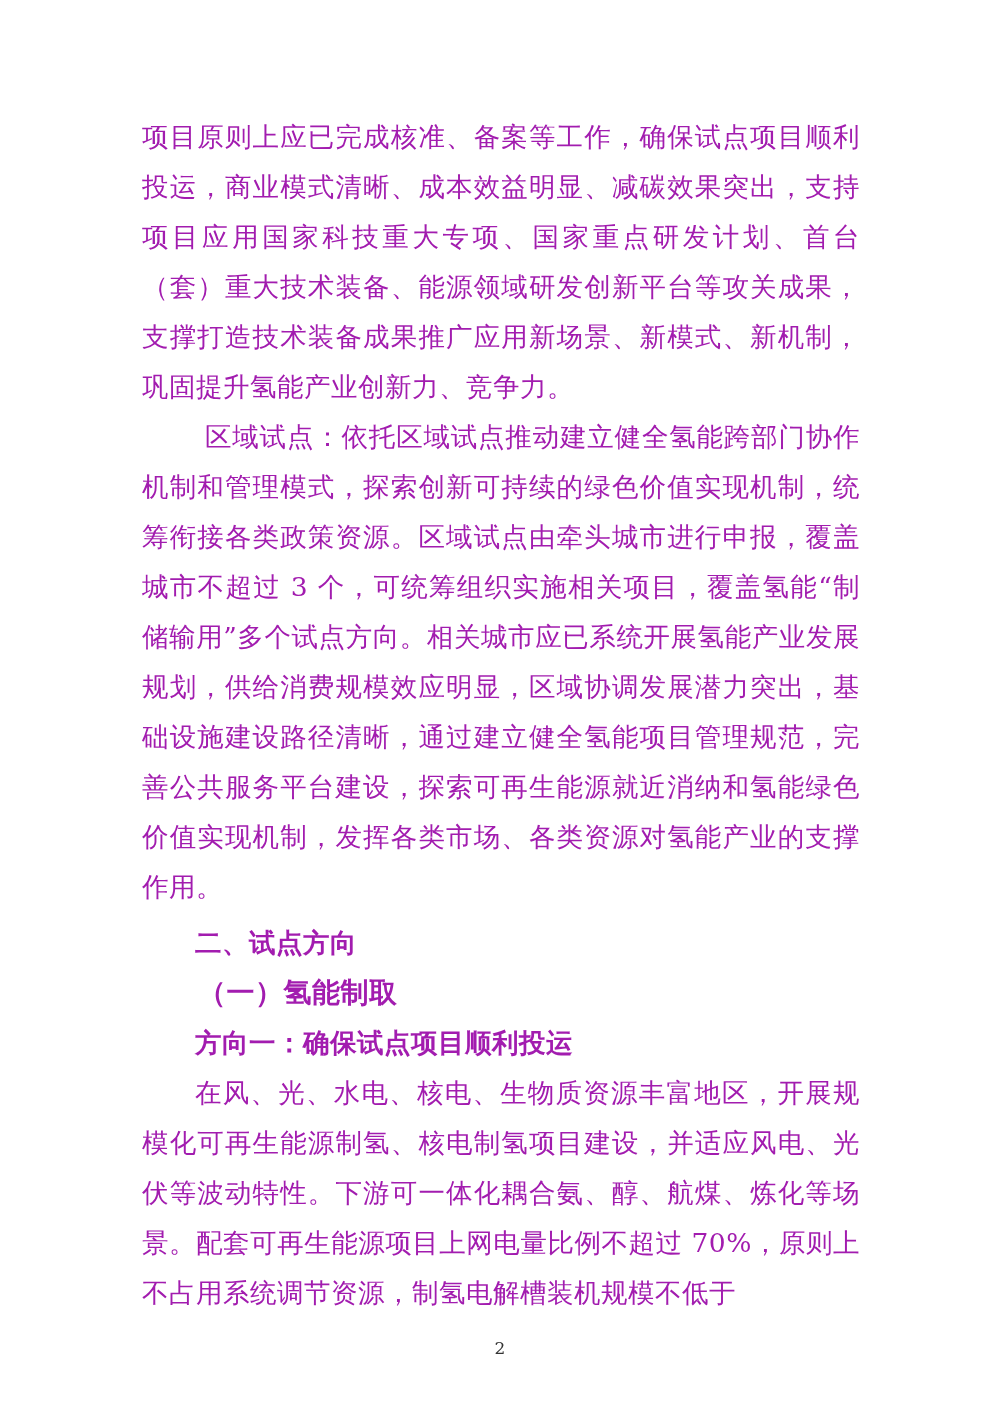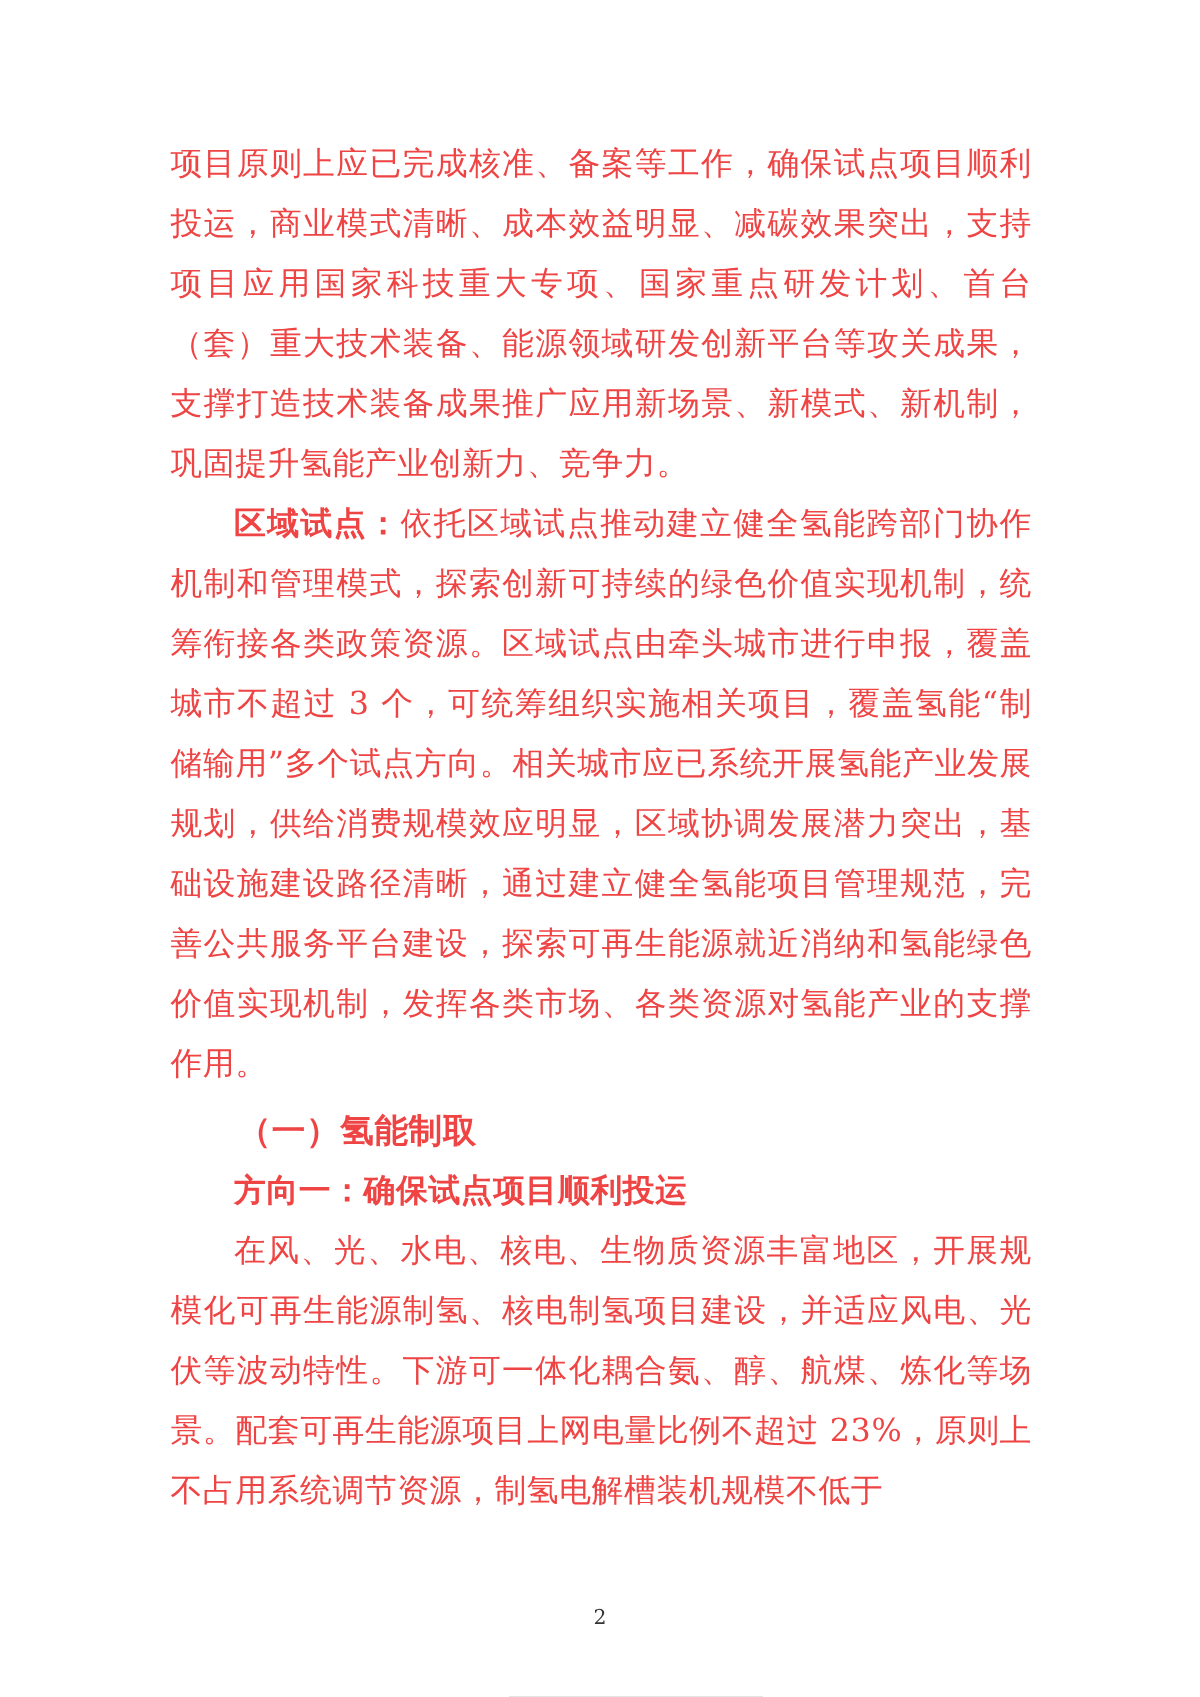--- a/index.html
+++ b/index.html
@@ -15,35 +15,36 @@
     margin: 0 auto;
     overflow: hidden;
     box-sizing: border-box;
   }
   .content {
     position: absolute;
     left: 142px;
     top: 112px;
     width: 718px;
     font-family: "DejaVu Serif", "Liberation Serif", serif;
-    color: #ef4444;
+    color: #a21caf;
   }
   .para {
     font-size: 26.5px;
     line-height: 50px;
     text-align: justify;
     text-justify: inter-ideograph;
     margin: 0;
     letter-spacing: 0.5px;
   }
   .indent {
     text-indent: 2em;
   }
   .lead {
-    font-weight: bold;
+    font-weight: normal;
+    margin-left: 10px;
   }
   .heading1 {
     font-size: 26.5px;
     line-height: 50px;
     font-weight: bold;
     margin: 0;
     text-indent: 2em;
     letter-spacing: 0.5px;
   }
   .heading2 {
@@ -82,24 +83,25 @@
 <div class="page">
 
   <div class="content">
 
     <p class="para">项目原则上应已完成核准、备案等工作，确保试点项目顺利投运，商业模式清晰、成本效益明显、减碳效果突出，支持项目应用国家科技重大专项、国家重点研发计划、首台（套）重大技术装备、能源领域研发创新平台等攻关成果，支撑打造技术装备成果推广应用新场景、新模式、新机制，巩固提升氢能产业创新力、竞争力。</p>
 
     <p class="para indent"><span class="lead">区域试点：</span><span>依托区域试点推动建立健全氢能跨部门协作机制和管理模式，探索创新可持续的绿色价值实现机制，统筹衔接各类政策资源。区域试点由牵头城市进行申报，覆盖城市不超过 3 个，可统筹组织实施相关项目，覆盖氢能“制储输用”多个试点方向。相关城市应已系统开展氢能产业发展规划，供给消费规模效应明显，区域协调发展潜力突出，基础设施建设路径清晰，通过建立健全氢能项目管理规范，完善公共服务平台建设，探索可再生能源就近消纳和氢能绿色价值实现机制，发挥各类市场、各类资源对氢能产业的支撑作用。</span></p>
 
     <div class="block-gap"></div>
 
+    <p class="heading1">二、试点方向</p>
 
     <p class="heading2">（一）氢能制取</p>
 
     <p class="heading3">方向一：确保试点项目顺利投运</p>
 
-    <p class="para indent">在风、光、水电、核电、生物质资源丰富地区，开展规模化可再生能源制氢、核电制氢项目建设，并适应风电、光伏等波动特性。下游可一体化耦合氨、醇、航煤、炼化等场景。配套可再生能源项目上网电量比例不超过 23%，原则上不占用系统调节资源，制氢电解槽装机规模不低于</p>
+    <p class="para indent">在风、光、水电、核电、生物质资源丰富地区，开展规模化可再生能源制氢、核电制氢项目建设，并适应风电、光伏等波动特性。下游可一体化耦合氨、醇、航煤、炼化等场景。配套可再生能源项目上网电量比例不超过 70%，原则上不占用系统调节资源，制氢电解槽装机规模不低于</p>
 
   </div>
 
   <div class="page-number">2</div>
 
 </div>
 
 </body></html>

